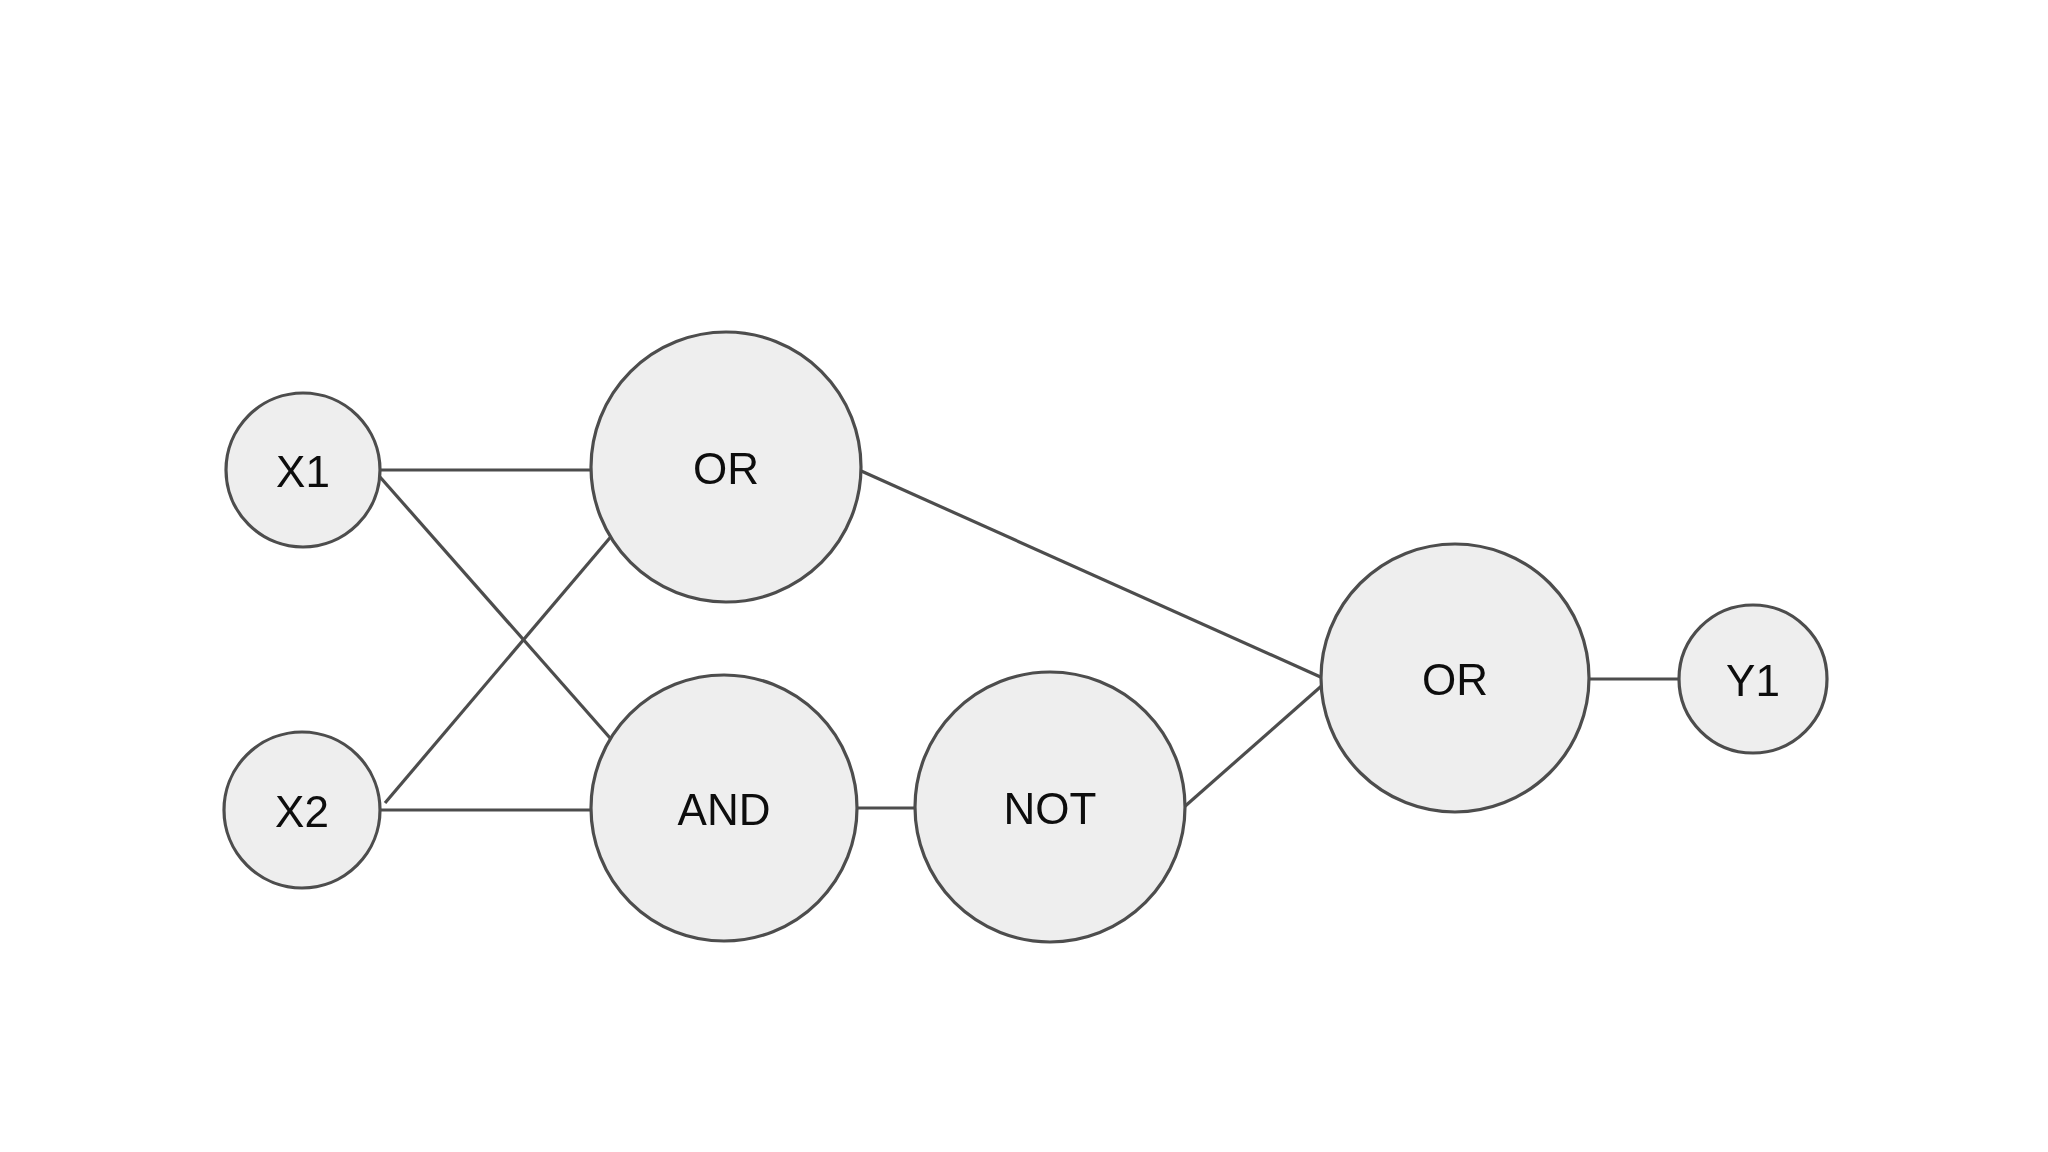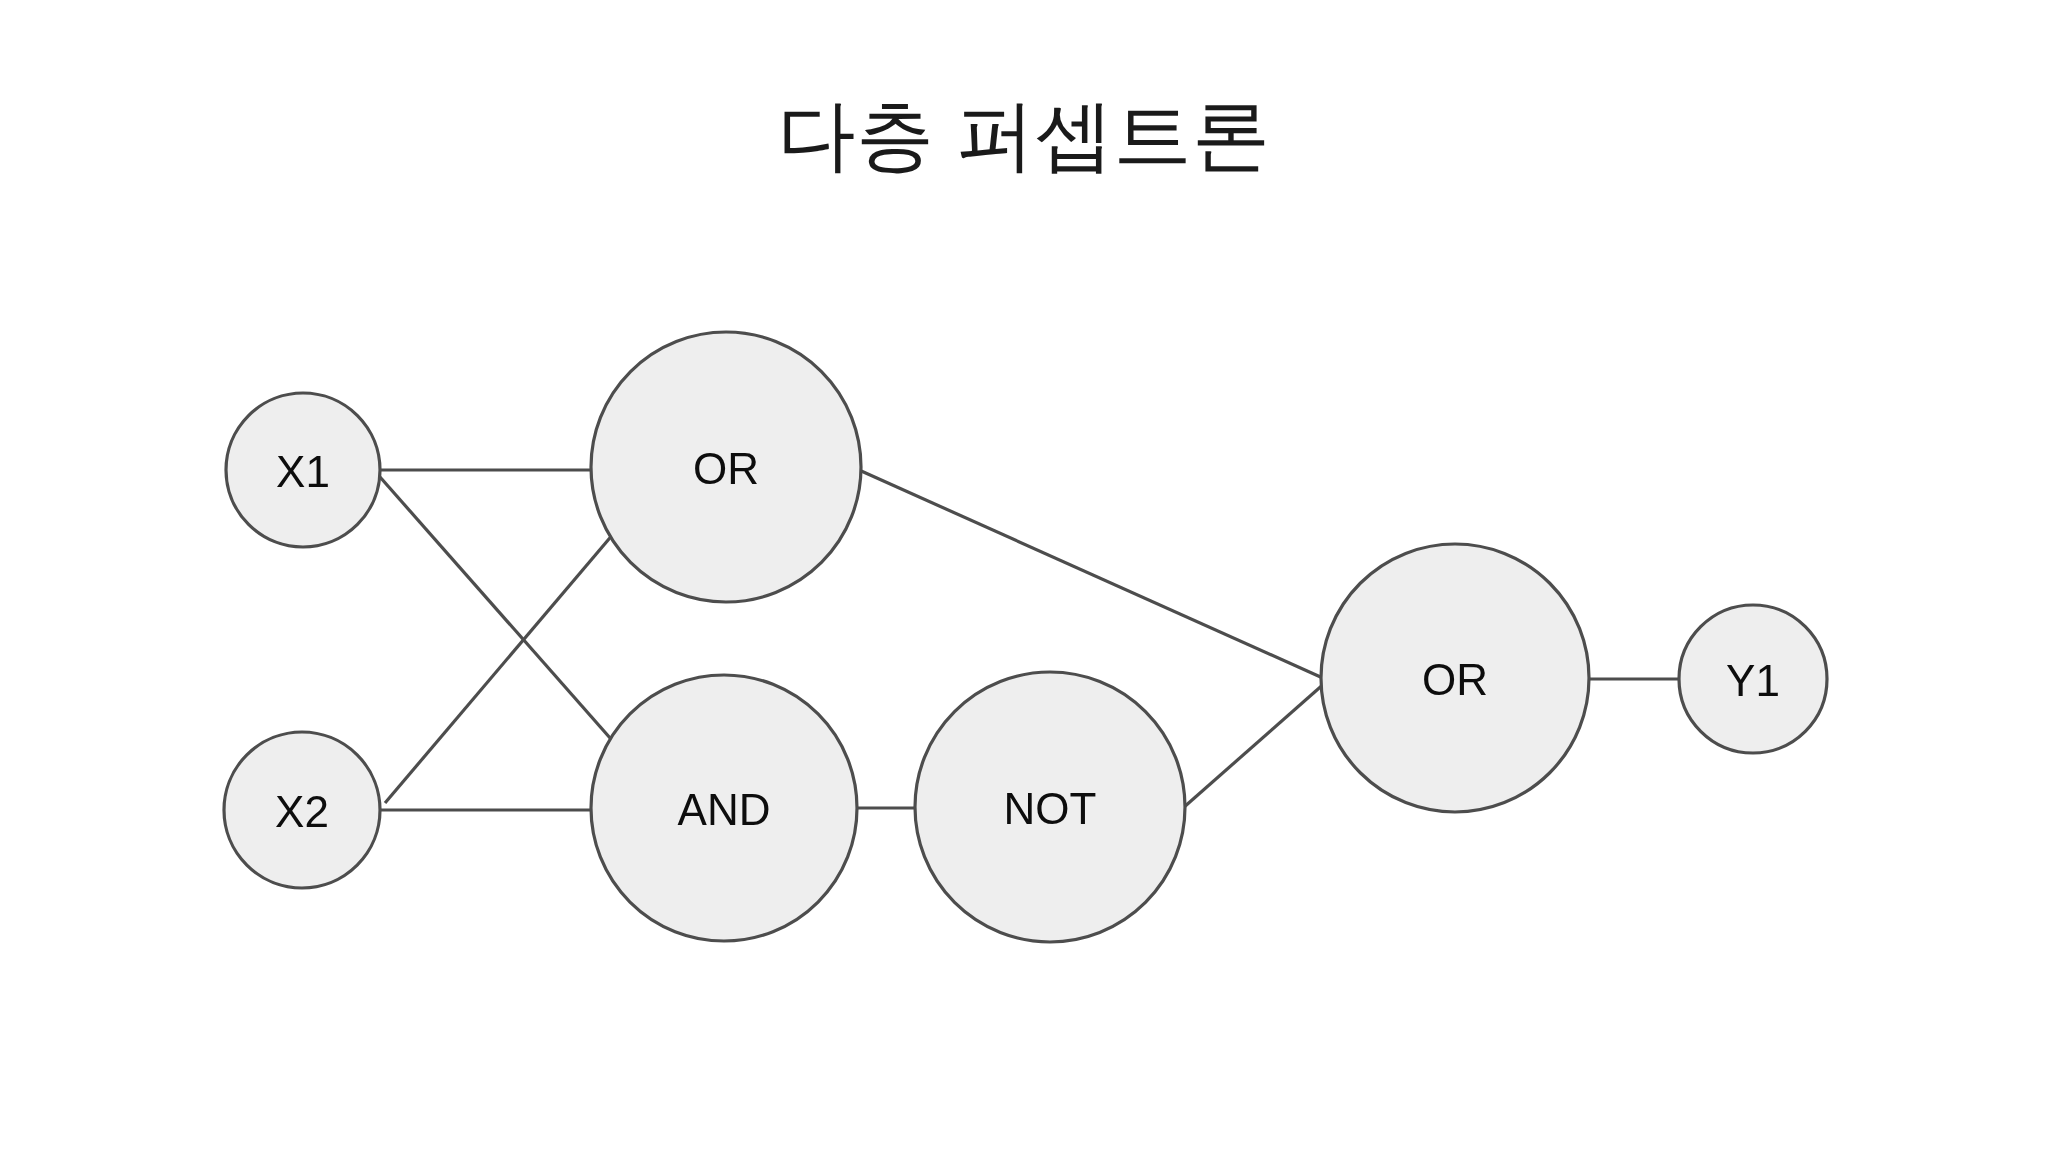--- a/index.html
+++ b/index.html
@@ -58,21 +58,20 @@
     text-anchor: middle;
     dominant-baseline: central;
     font-weight: 400;
   }
 </style>
 </head>
 <body>
 
 <div id="canvas">
 
-  <div id="diagram-title">다층 퍼셉트론</div>
 
   <svg id="graph" viewBox="0 0 2048 1152">
     <g id="edges-layer">
         <line class="edge" x1="380" y1="470" x2="598" y2="470" stroke="#4d4d4d"></line>
         <line class="edge" x1="380" y1="477" x2="633" y2="764" stroke="#4d4d4d"></line>
         <line class="edge" x1="385" y1="803" x2="631" y2="513" stroke="#4d4d4d"></line>
         <line class="edge" x1="380" y1="810" x2="592" y2="810" stroke="#4d4d4d"></line>
         <line class="edge" x1="859" y1="470" x2="1325" y2="679" stroke="#4d4d4d"></line>
         <line class="edge" x1="857" y1="808" x2="916" y2="808" stroke="#4d4d4d"></line>
         <line class="edge" x1="1183" y1="808" x2="1326" y2="682" stroke="#4d4d4d"></line>

